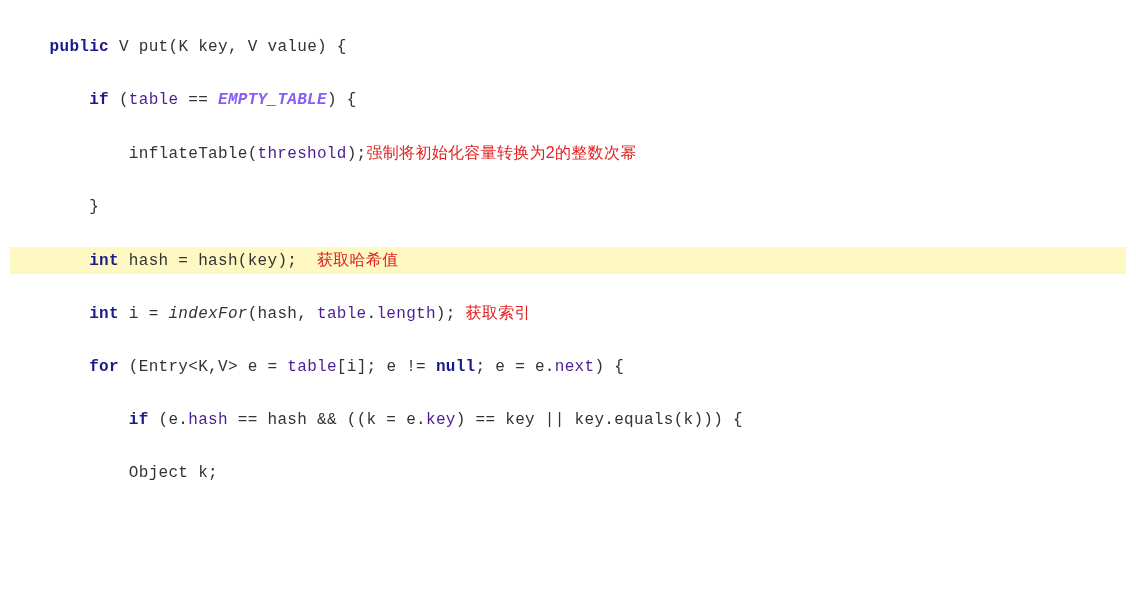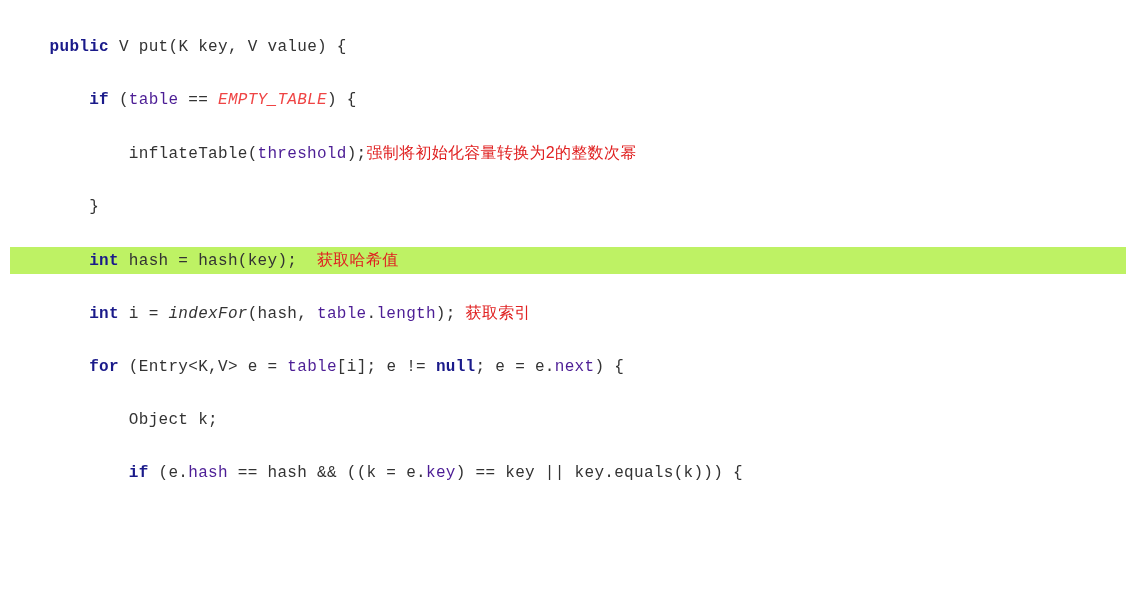--- a/index.html
+++ b/index.html
@@ -17,47 +17,47 @@
   .code-container {
     white-space: pre;
     position: relative;
   }
   .line {
     position: relative;
     display: block;
     min-height: 1.65em;
   }
   .highlight-line {
-    background: #bef264;
+    background: #fef9c3;
   }
   .kw   { color: #1a1a8a; font-weight: bold; }                        
   .field { color: #4c1d95; }                       
-  .italic-field { color: #ef4444; font-style: italic; font-weight: normal; }
+  .italic-field { color: #8b5cf6; font-style: italic; font-weight: bold; }
   .call { color: #333333; }                        
   .italic-call { font-style: italic; }
   .annot {
     color: #e02020;
     font-family: "SimHei","Microsoft YaHei","PingFang SC",sans-serif;
     font-weight: 400;
     white-space: nowrap;
   }
 </style>
 </head>
 <body>
 
 <div class="code-container">
 <span class="line">    <span class="kw">public</span> <span>V</span> <span class="call">put</span>(<span>K</span> <span>key</span>, <span>V</span> <span>value</span>) {</span>
 <span class="line">        <span class="kw">if</span> (<span class="field">table</span> <span>==</span> <span class="italic-field">EMPTY_TABLE</span>) {</span>
 <span class="line">            <span class="call">inflateTable</span>(<span class="field">threshold</span>);<span class="annot">强制将初始化容量转换为2的整数次幂</span></span>
 <span class="line">        }</span>
 <span class="line highlight-line">        <span class="kw">int</span> <span>hash</span> = <span class="call">hash</span>(<span>key</span>);  <span class="annot">获取哈希值</span></span>
 <span class="line">        <span class="kw">int</span> <span>i</span> = <span class="italic-call">indexFor</span>(<span>hash</span>, <span class="field">table</span>.<span class="field">length</span>); <span class="annot">获取索引</span></span>
 <span class="line">        <span class="kw">for</span> (<span>Entry</span>&lt;<span>K</span>,<span>V</span>&gt; <span>e</span> = <span class="field">table</span>[<span>i</span>]; <span>e</span> <span>!=</span> <span class="kw">null</span>; <span>e</span> = <span>e</span>.<span class="field">next</span>) {</span>
+<span class="line">            <span class="kw">if</span> (<span>e</span>.<span class="field">hash</span> <span>==</span> <span>hash</span> <span>&amp;&amp;</span> ((<span>k</span> = <span>e</span>.<span class="field">key</span>) <span>==</span> <span>key</span> <span>||</span> <span>key</span>.<span class="call">equals</span>(<span>k</span>))) {</span>
 <span class="line">            <span>Object</span> <span>k</span>;</span>
-<span class="line">            <span class="kw">if</span> (<span>e</span>.<span class="field">hash</span> <span>==</span> <span>hash</span> <span>&amp;&amp;</span> ((<span>k</span> = <span>e</span>.<span class="field">key</span>) <span>==</span> <span>key</span> <span>||</span> <span>key</span>.<span class="call">equals</span>(<span>k</span>))) {</span>
 
 
 
 
 
 
 
 
 
 

